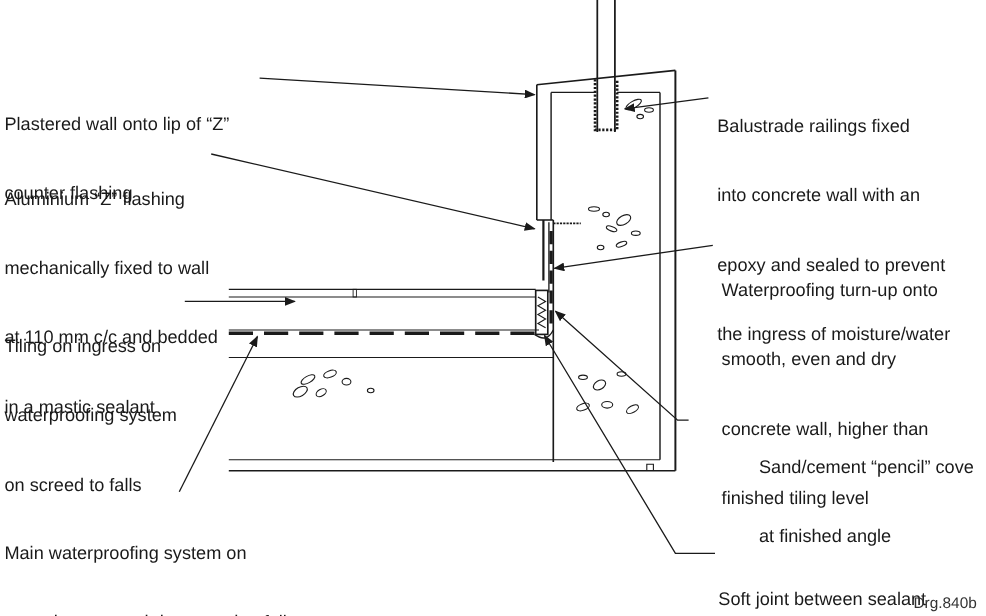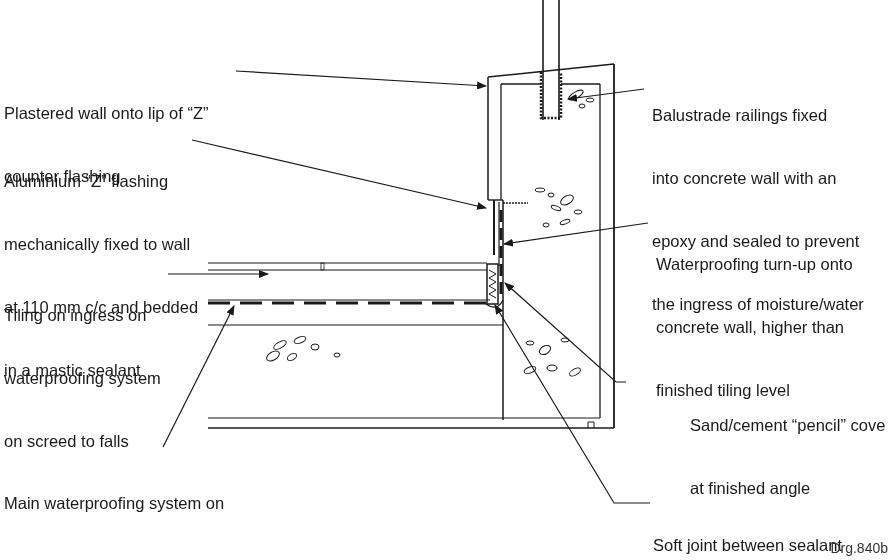--- a/index.html
+++ b/index.html
@@ -137,20 +137,21 @@
 
 <div class="label" style="left:652px; top:63px;">
   <div>Balustrade railings fixed</div>
   <div>into concrete wall with an</div>
   <div>epoxy and sealed to prevent</div>
   <div>the ingress of moisture/water</div>
 </div>
 
 <div class="label" style="left:656px; top:212px;">
   <div>Waterproofing turn-up onto</div>
+  <div>smooth, even and dry</div>
   <div>concrete wall, higher than</div>
   <div>finished tiling level</div>
 </div>
 
 <div class="label" style="left:690px; top:373px;">
   <div>Sand/cement “pencil” cove</div>
   <div>at finished angle</div>
 </div>
 
 <div class="label" style="left:653px; top:493px;">

